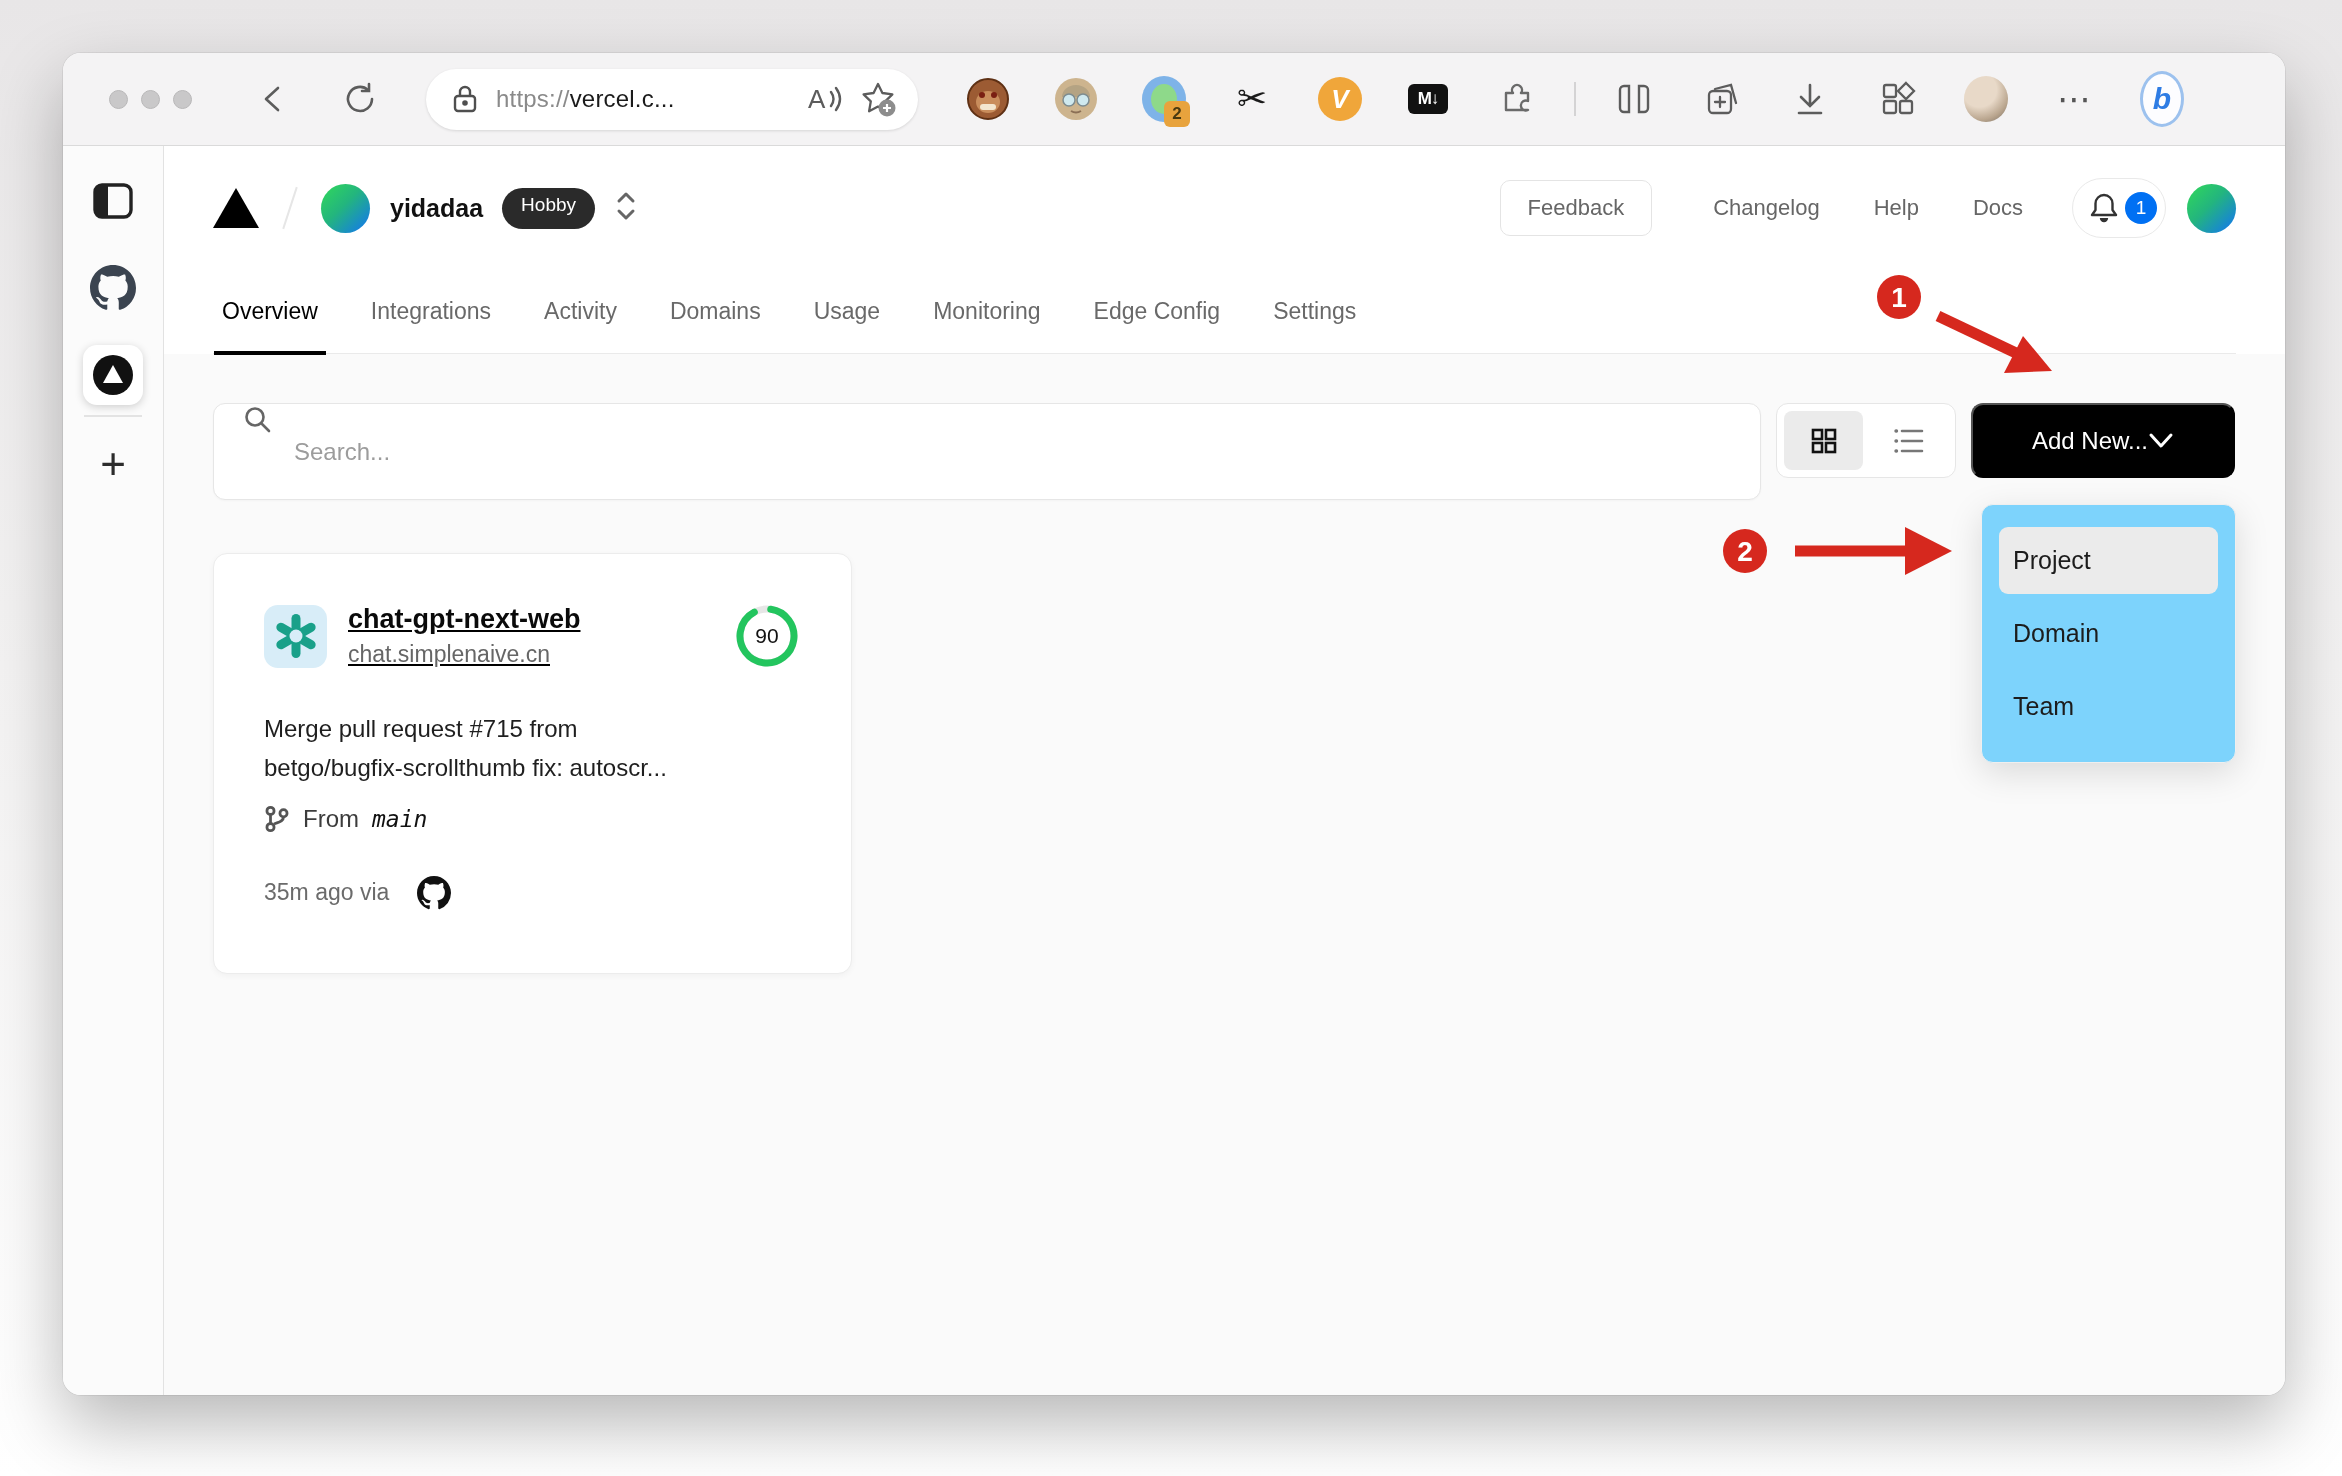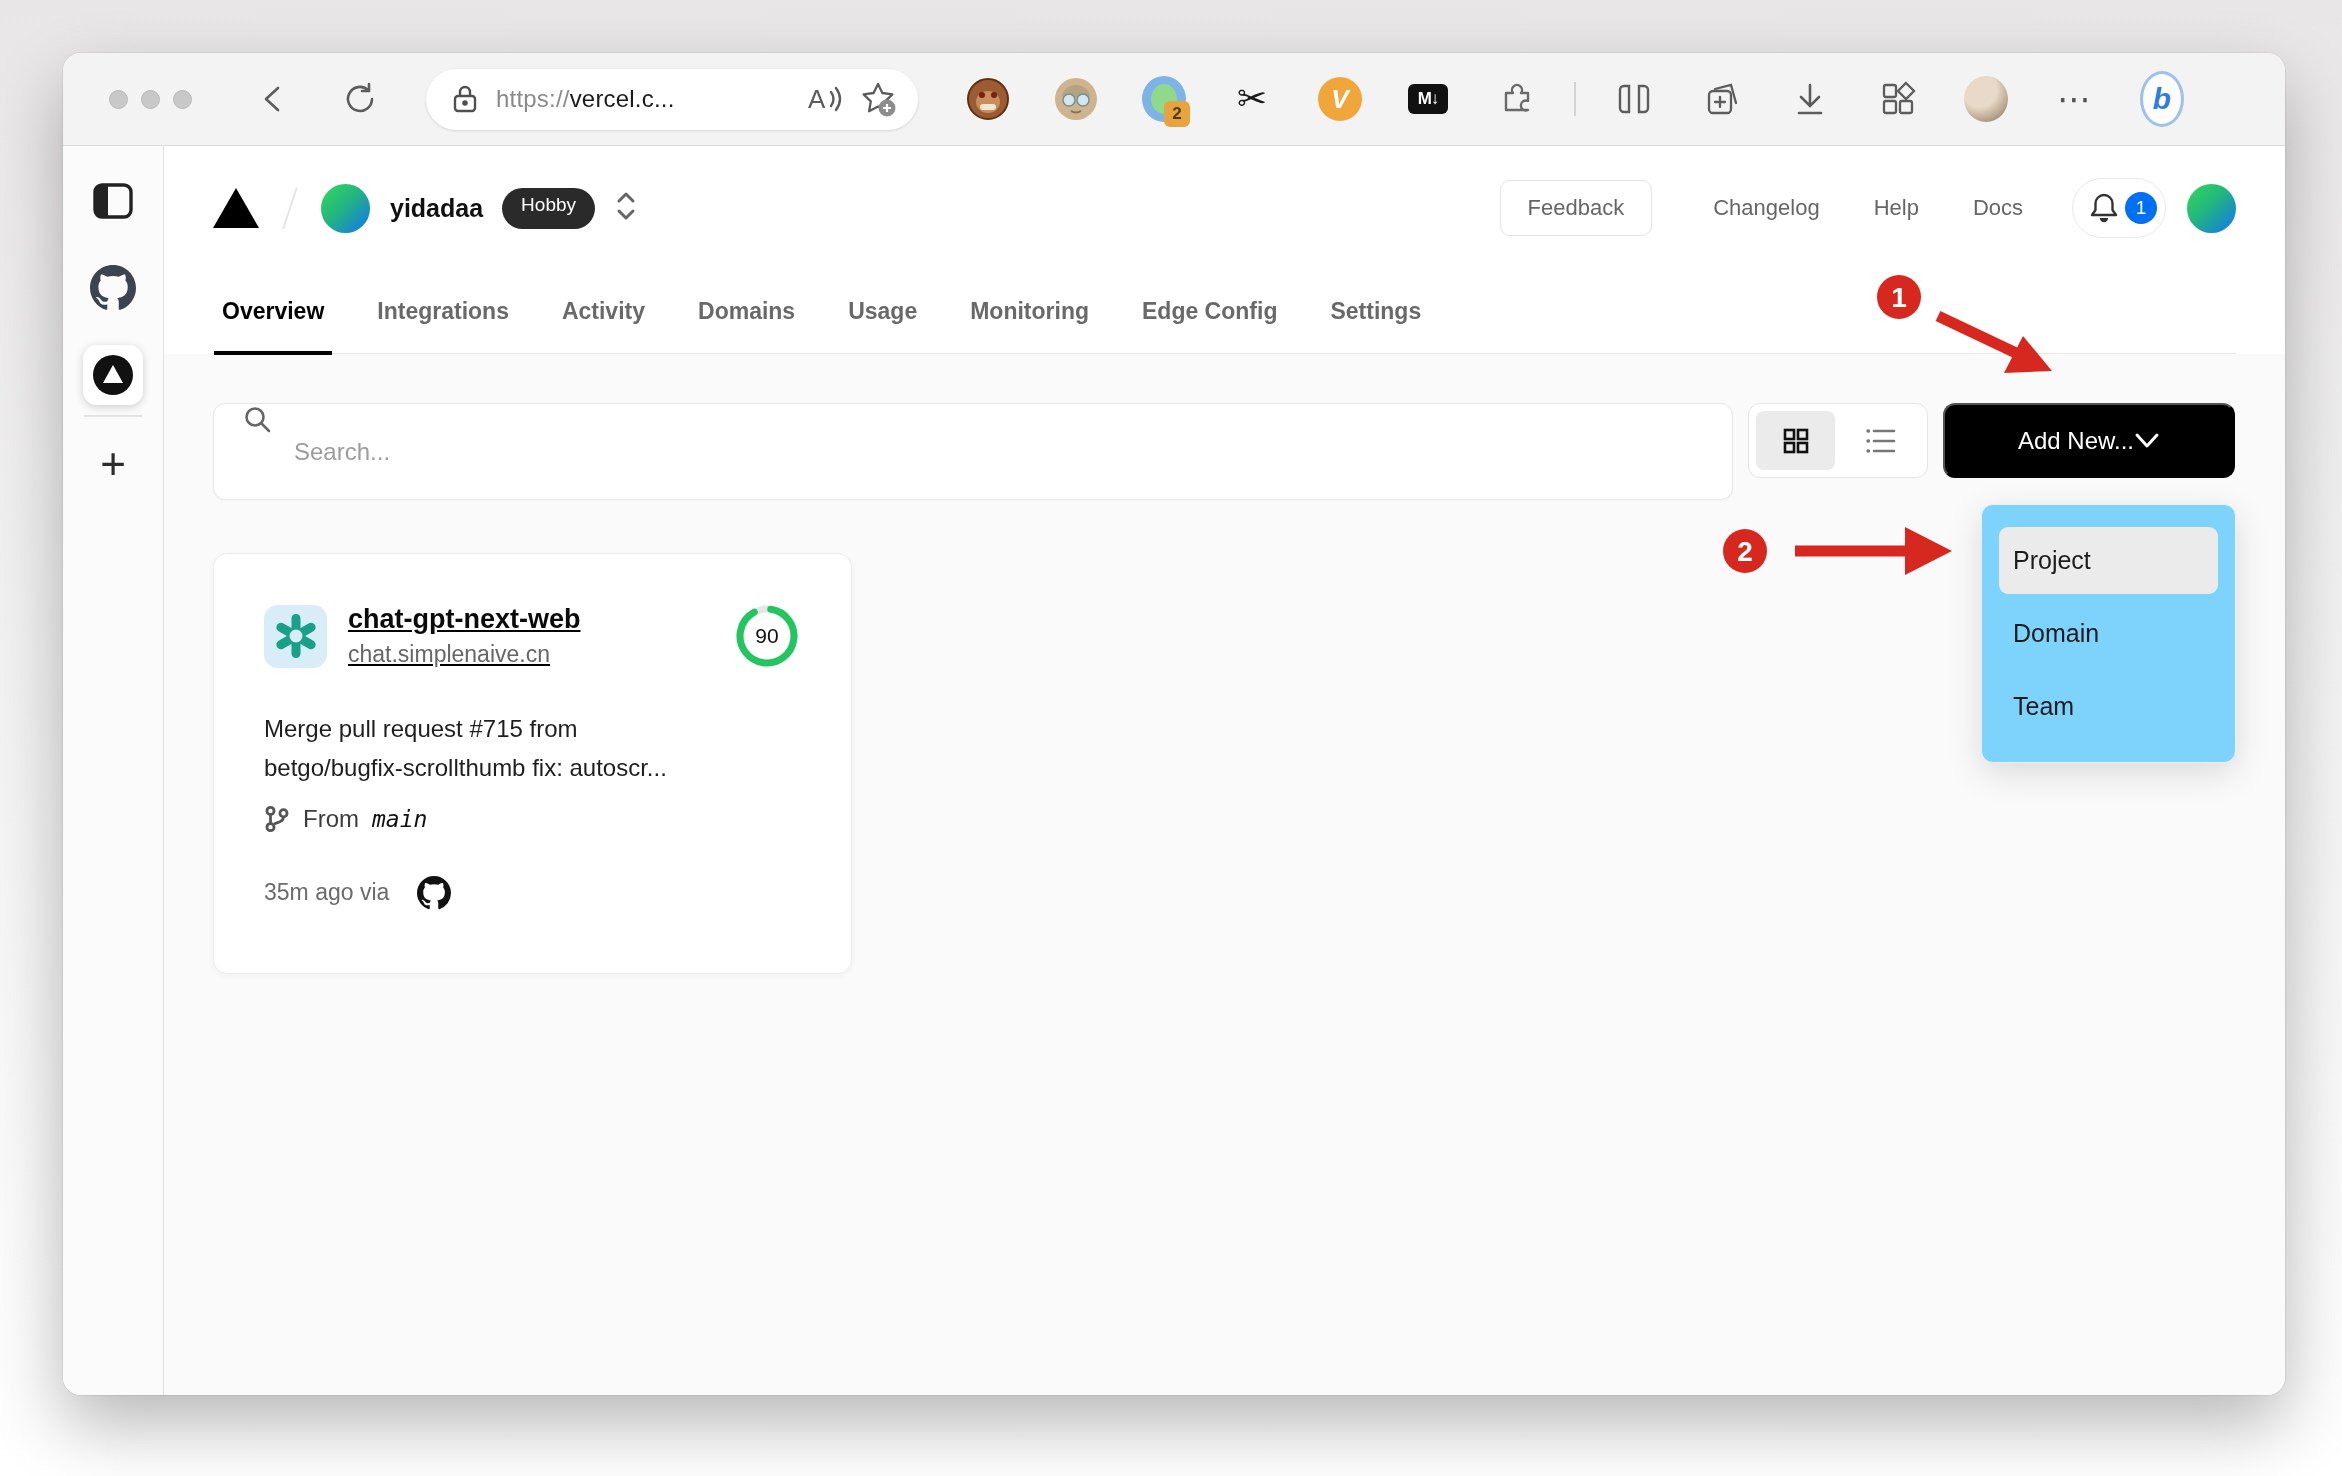--- a/index.html
+++ b/index.html
@@ -90,21 +90,21 @@
     margin-left:22px; height:60px; border:1px solid #e9e9e9; border-radius:30px; background:#fff;
     display:flex; align-items:center; padding:0 8px 0 14px;
   }
   .bell-badge {
     width:32px; height:32px; border-radius:50%; background:#0070f3; color:#fff;
     font-size:19px; display:flex; align-items:center; justify-content:center; margin-left:4px;
   }
   .user-avatar { width:49px; height:49px; border-radius:50%; margin-left:21px; background:linear-gradient(135deg,#2fd35f 8%,#23b57e 45%,#1479ec 95%); }
 
   .v-tabs { display:flex; gap:49px; border-bottom:1px solid #eaeaea; padding:0 0 0 7px; height:84px; }
-  .v-tab { font-size:23px; color:#696969; display:flex; align-items:center; position:relative; padding:0 2px;font-weight:bold; }
+  .v-tab { font-size:23px; color:#696969; display:flex; align-items:center; position:relative; padding:0 2px; }
   .v-tab.active { color:#000; }
   .v-tab.active::after { content:""; position:absolute; left:-6px; right:-6px; bottom:-2px; height:4px; background:#000; }
 
   .content { flex:1; padding:49px 50px 0 49px; }
   .ctl-row { display:flex; gap:15px; }
   .search-box {
     flex:1; height:97px; background:#fff; border:1px solid #e6e6e6; border-radius:12px;
     display:flex; padding:0 28px; box-shadow:0 1px 2px rgba(0,0,0,.03);
   }
   .search-box input {
@@ -112,21 +112,21 @@
     font-family:inherit; background:transparent;
   }
   .search-box input::placeholder { color:#9c9c9c; }
   .view-toggle {
     width:180px; height:75px; background:#fff; border:1px solid #e6e6e6; border-radius:12px;
     display:flex; align-items:center; padding:7px; gap:6px;
   }
   .vt-btn { flex:1; height:100%; display:flex; align-items:center; justify-content:center; border-radius:8px; color:#666; }
   .vt-btn.sel { background:#ebebeb; color:#111; }
   .addnew-btn {
-    width:292px; height:75px; background:#000; color:#fff; border-radius:12px;
+    width:264px; height:75px; background:#000; color:#fff; border-radius:12px;
     display:flex; align-items:center; justify-content:center; 
     font-size:24px; font-weight:500;
   }
 
   
   .card {
     margin-top:53px; width:639px; height:421px; background:#fff;
     border:1px solid #ececec; border-radius:14px; box-shadow:0 2px 6px rgba(0,0,0,.04);
     padding:48px 50px;
   }

